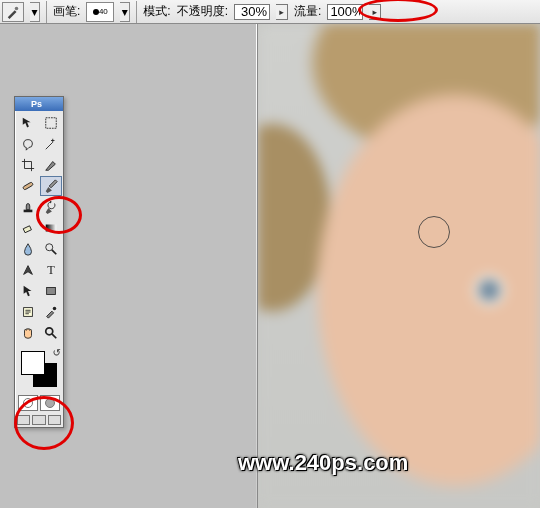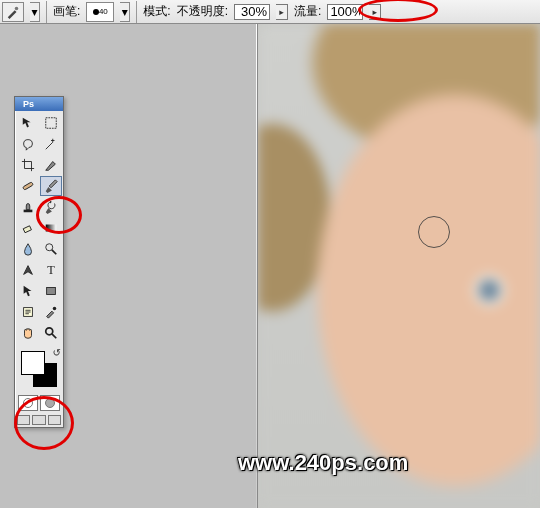--- a/index.html
+++ b/index.html
@@ -73,21 +73,21 @@
     width:50px;
     background:#e8e8e8;
     border:1px solid #6a6a6a;
     box-shadow:1px 1px 0 #fff inset, 2px 2px 4px rgba(0,0,0,0.25);
     padding:2px;
   }
   .panel-title {
     height:14px;
     background:linear-gradient(#7aa7e0,#3a6db8);
     color:#fff; font-size:9px; font-weight:bold;
-    display:flex; align-items:center; padding:0 8px;
+    display:flex; align-items:center; padding:0 16px;
     margin:-2px -2px 2px -2px;
   }
   .tool-grid {
     display:grid;
     grid-template-columns:1fr 1fr;
     gap:1px;
   }
   .tool {
     width:22px; height:20px;
     background:#e8e8e8;

